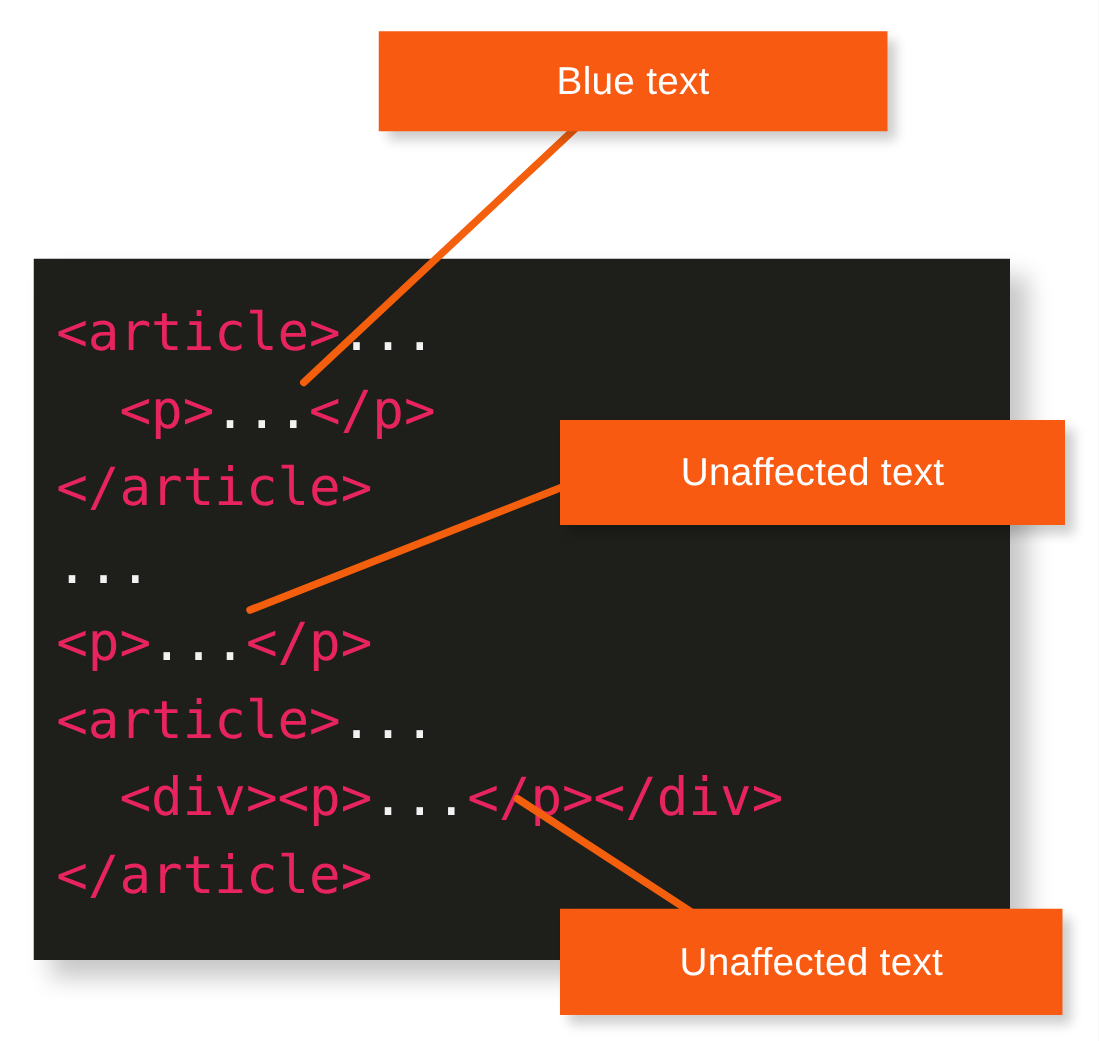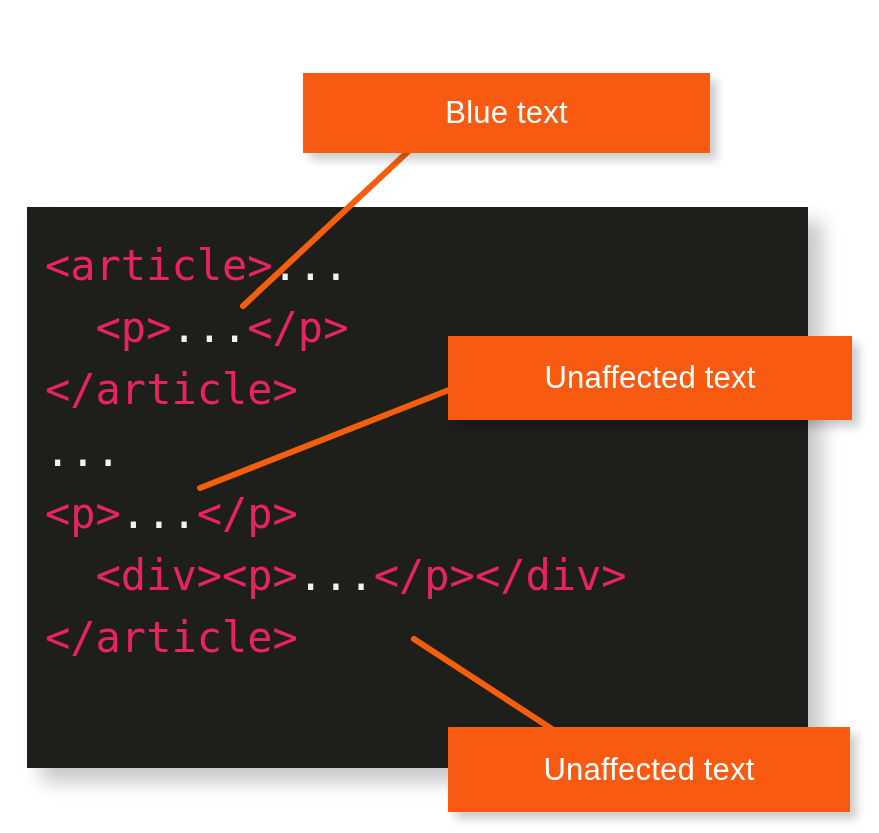--- a/index.html
+++ b/index.html
@@ -57,21 +57,20 @@
     letter-spacing: 0.2px;
     box-shadow: 7px 7px 9px rgba(0,0,0,0.20);
     z-index: 3;
     box-sizing: border-box;
   }
   #callout-blue-text {
     left: 303px;
     top: 25px;
     width: 407px;
     height: 80px;
-    margin-top: 48px;
   }
   #callout-unaffected-1 {
     left: 448px;
     top: 336px;
     width: 404px;
     height: 84px;
   }
   #callout-unaffected-2 {
     left: 448px;
     top: 727px;
@@ -100,20 +99,21 @@
     <div class="code-line"><span></span><span>&lt;article&gt;</span><span class="dots">...</span><span></span></div>
 
     <div class="code-line"><span>  </span><span>&lt;p&gt;</span><span class="dots">...</span><span>&lt;/p&gt;</span></div>
 
     <div class="code-line"><span></span><span>&lt;/article&gt;</span><span class="dots"></span><span></span></div>
 
     <div class="code-line"><span></span><span></span><span class="dots">...</span><span></span></div>
 
     <div class="code-line"><span></span><span>&lt;p&gt;</span><span class="dots">...</span><span>&lt;/p&gt;</span></div>
 
+    <div class="code-line"><span></span><span>&lt;article&gt;</span><span class="dots">...</span><span></span></div>
 
     <div class="code-line"><span>  </span><span>&lt;div&gt;&lt;p&gt;</span><span class="dots">...</span><span>&lt;/p&gt;&lt;/div&gt;</span></div>
 
     <div class="code-line"><span></span><span>&lt;/article&gt;</span><span class="dots"></span><span></span></div>
 
   </div>
 
   <svg id="leaders" viewBox="0 0 879 833" xmlns="http://www.w3.org/2000/svg">
     <line x1="460" y1="103" x2="243" y2="306" stroke="#f45f0d" stroke-width="6" stroke-linecap="round"></line>
     <line x1="449" y1="390" x2="200" y2="488" stroke="#f45f0d" stroke-width="6" stroke-linecap="round"></line>

